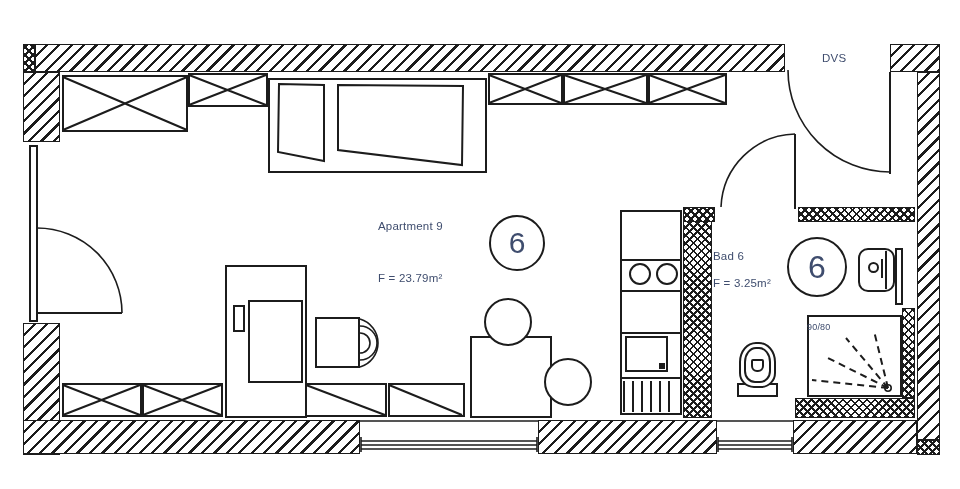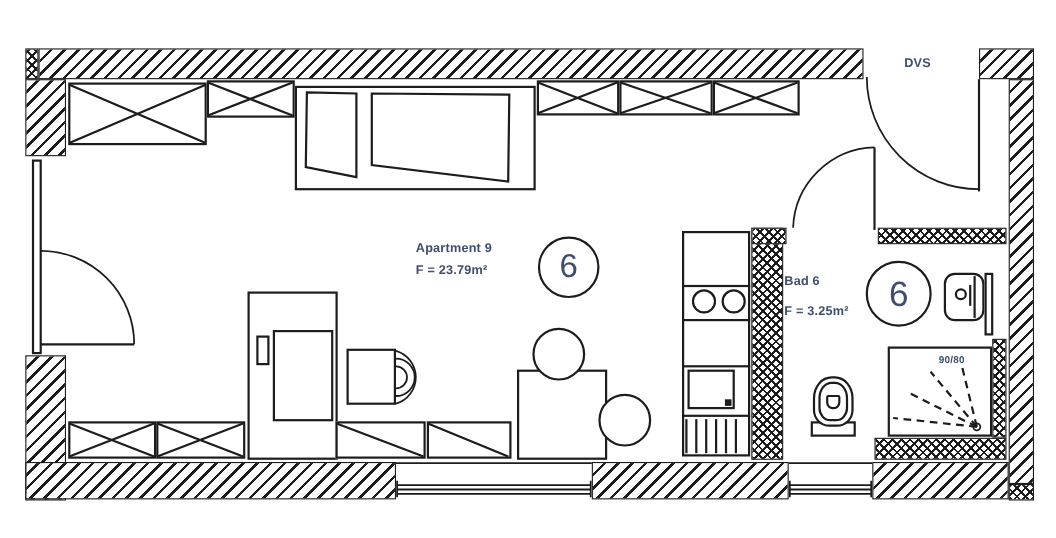--- a/index.html
+++ b/index.html
@@ -15,21 +15,21 @@
   .w{position:absolute;border:1.8px solid var(--ink);
      background:repeating-linear-gradient(135deg,#fff 0 6.5px,var(--ink) 6.5px 8.8px)}
   
   .xw{position:absolute;border:1.8px solid var(--ink);background-color:#fff;
       background-image:repeating-linear-gradient(45deg,var(--ink) 0 1.8px,transparent 1.8px 5.6px),
                        repeating-linear-gradient(-45deg,var(--ink) 0 1.8px,transparent 1.8px 5.6px)}
   
   .p{position:absolute;border:2px solid var(--ink);background:#fff}
   .hl{position:absolute;background:var(--ink)}
   .vl{position:absolute;background:var(--ink)}
-  .lbl{position:absolute;color:var(--label);font-weight:700;font-size:11.5px;white-space:nowrap;letter-spacing:.2px}
+  .lbl{position:absolute;color:var(--label);font-weight:400;font-size:11.5px;white-space:nowrap;letter-spacing:.2px}
   .lbl.small{font-size:9px}
   .badge{position:absolute;border:2.4px solid var(--ink);border-radius:50%;background:#fff;
          display:flex;align-items:center;justify-content:center;color:var(--label);
          font-size:30px;font-weight:400}
   svg{position:absolute;left:0;top:0;pointer-events:none}
   .ln{stroke:var(--ink);stroke-width:2;fill:none}
   .thin{stroke:var(--ink);stroke-width:1.6;fill:none}
   .poly{stroke:var(--ink);stroke-width:2;fill:#fff}
   .dash{stroke:var(--ink);stroke-width:2;fill:none;stroke-dasharray:7 5}
 </style>
@@ -159,27 +159,27 @@
     <g>
       <path class="dash" d="M888 388 L874 331"></path>
       <path class="dash" d="M888 388 L846 338"></path>
       <path class="dash" d="M888 388 L824 356"></path>
       <path class="dash" d="M888 388 L812 380"></path>
       <circle class="thin" cx="888" cy="388" r="3.2" fill="#fff"></circle>
     </g>
   </svg>
 
   <div class="lbl" style="left:378px;top:220px">Apartment 9</div>
-  <div class="lbl" style="left:378px;top:240px">F = 23.79m²</div>
+  <div class="lbl" style="left:378px;top:272px">F = 23.79m²</div>
   <div class="badge" style="left:489px;top:215px;width:56px;height:56px">
     <span>6</span>
   </div>
 
   <div class="lbl" style="left:713px;top:250px">Bad 6</div>
   <div class="lbl" style="left:713px;top:277px">F = 3.25m²</div>
   <div class="badge" style="left:787px;top:237px;width:60px;height:60px;font-size:32px">
     <span>6</span>
   </div>
 
   <div class="lbl" style="left:822px;top:52px">DVS</div>
-  <div class="lbl small" style="left:807px;top:322px;width:70px;text-align:right">90/80</div>
+  <div class="lbl small" style="left:807px;top:322px;width:70px;text-align:left">90/80</div>
 
 </div>
 
 </body></html>

